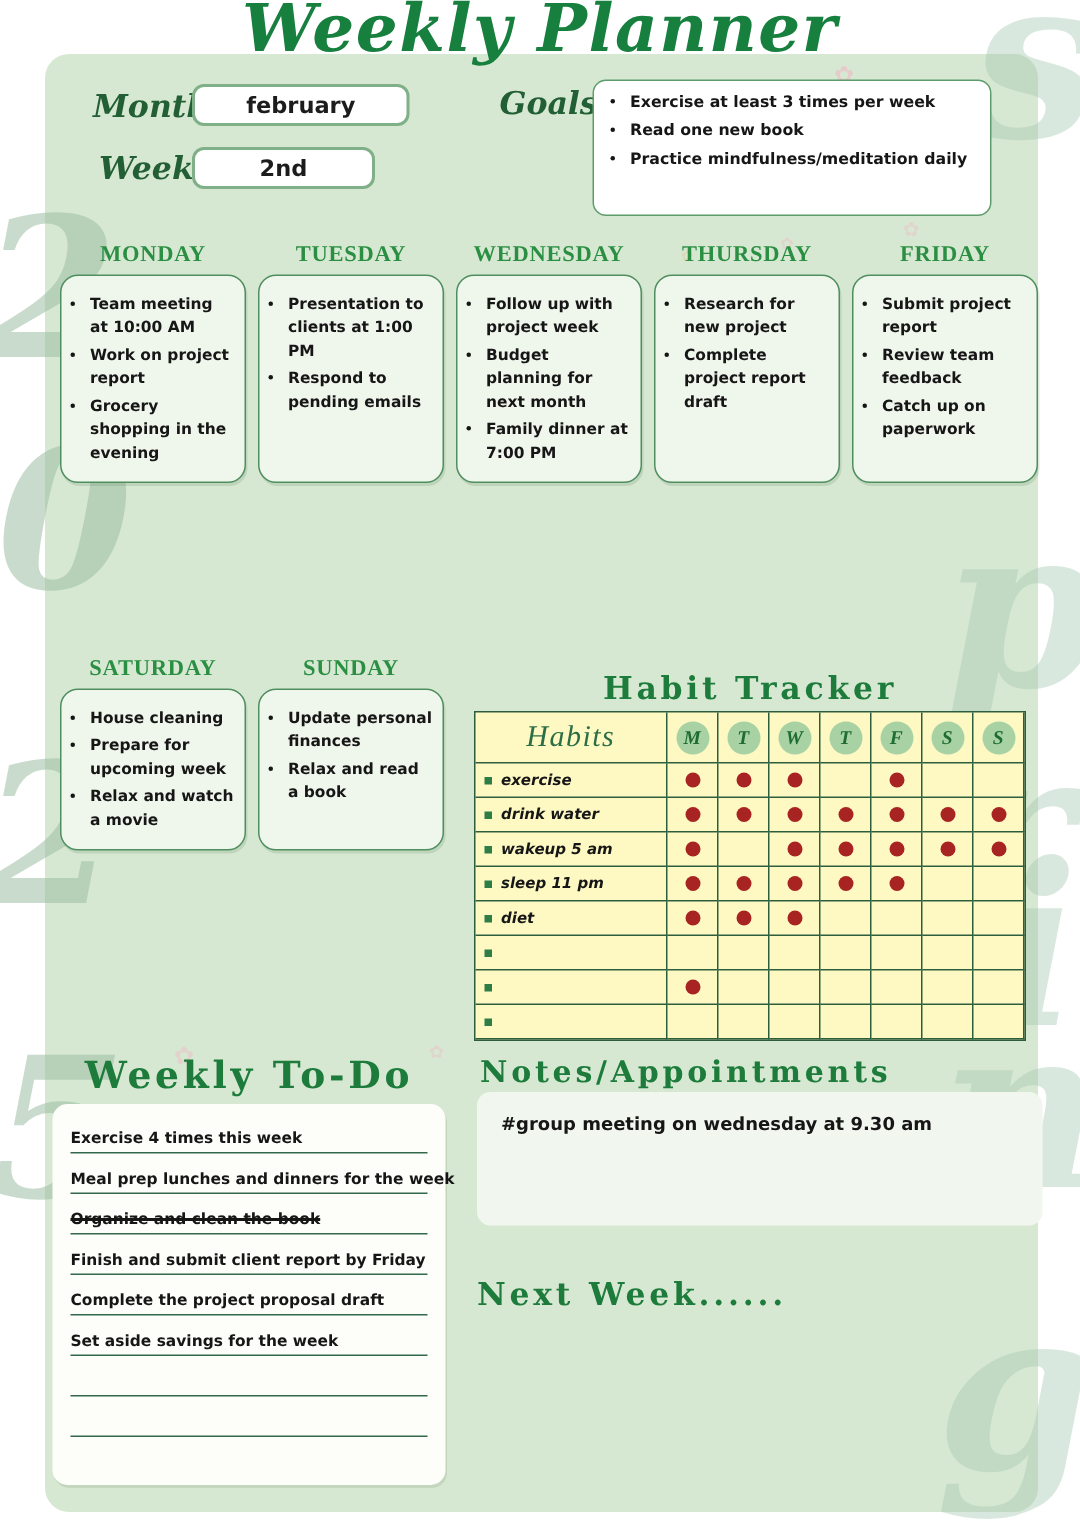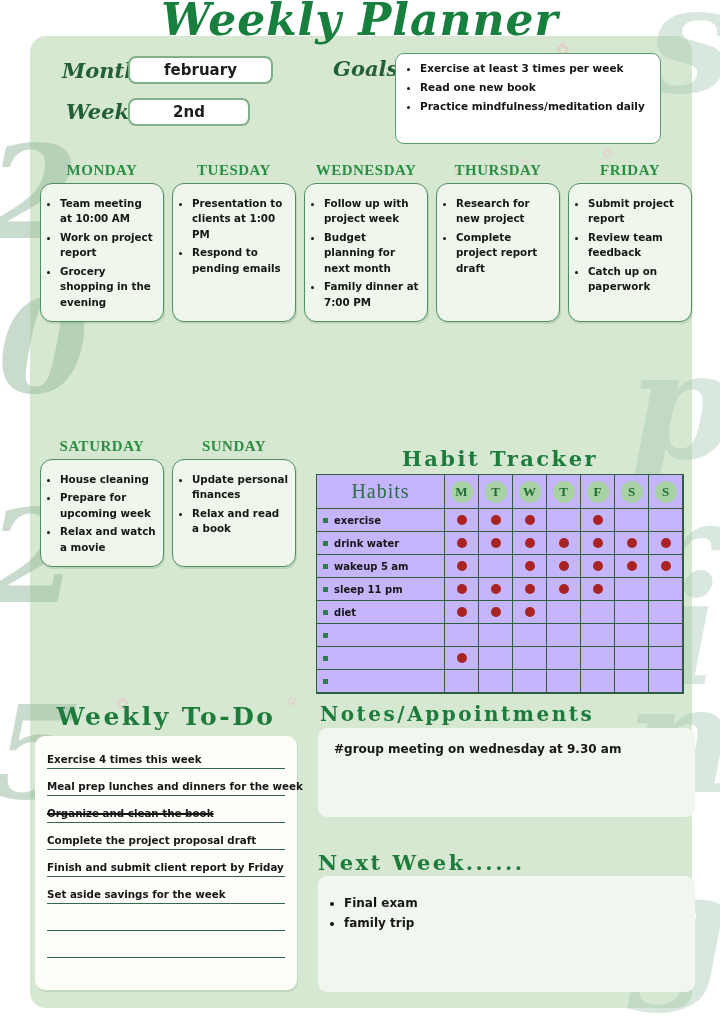--- a/index.html
+++ b/index.html
@@ -65,21 +65,21 @@
   .row1 .day-card { height:252px; }
   .row2 .day-card { height:238px; }
   
   .section-title {
     position:absolute; z-index:4; font-family:"DejaVu Serif", serif; font-weight:bold;
     color:#1d7c3b; letter-spacing:2.5px;
   }
   .habit-table {
     position:absolute; z-index:4; display:grid;
     grid-template-columns:128px repeat(7, 1fr);
-    background:#c4b5fd; border:1.6px solid #2c5e3e; width:368px;
+    background:#fef9c3; border:1.6px solid #2c5e3e; width:368px;font-style:italic;
   }
   .cell { border-right:1.1px solid #2c5e3e; border-bottom:1.1px solid #2c5e3e;
           display:flex; align-items:center; justify-content:center; }
   .head-label { height:34px; font-family:"Liberation Serif", serif; font-size:20px;
           color:#2c6e46; letter-spacing:1px; }
   .head-day { height:34px; }
   .day-circle {
     width:22px; height:22px; border-radius:50%; background:#a8d2a3; color:#1e6b33;
     font-family:"Liberation Serif", serif; font-weight:bold; font-size:13px;
     line-height:22px; text-align:center;
@@ -386,49 +386,43 @@
         <div class="todo-line">
           <span class="todo-text">Exercise 4 times this week</span>
         </div>
         <div class="todo-line">
           <span class="todo-text">Meal prep lunches and dinners for the week</span>
         </div>
         <div class="todo-line">
           <span class="todo-text struck">Organize and clean the book</span>
         </div>
         <div class="todo-line">
+          <span class="todo-text">Finish and submit client report by Friday</span>
+        </div>
+        <div class="todo-line">
           <span class="todo-text">Complete the project proposal draft</span>
-        </div>
-        <div class="todo-line">
-          <span class="todo-text">Finish and submit client report by Friday</span>
         </div>
         <div class="todo-line">
           <span class="todo-text">Set aside savings for the week</span>
         </div>
         <div class="todo-line">
           <span class="todo-text"></span>
         </div>
         <div class="todo-line">
           <span class="todo-text"></span>
         </div>
       </div>
   </div>
 
   <div class="section-title" style="left:320px;top:702px;font-size:20px;">Notes/Appointments</div>
   <div class="notes-card" style="left:318px;top:728px;width:377px;height:89px;">
     <div class="notes-text">#group meeting on wednesday at 9.30 am</div>
   </div>
 
   <div class="section-title" style="left:318px;top:850px;width:374px;text-align:left;font-size:21px;">Next Week......</div>
-  <div class="nextweek-card" style="left:318px;top:876px;width:377px;height:116px;">
-    <ul>
-        <li>Final exam</li>
-        <li>family trip</li>
-      </ul>
-  </div>
 
 <span class="numeral" style="left: -12px; top: 128px;">2</span>
     <span class="numeral" style="left: -2px; top: 282px;">0</span>
     <span class="numeral" style="left: -12px; top: 492px;">2</span>
     <span class="numeral" style="left: -6px; top: 688px;">5</span>
     <span class="rletter" style="left: 648px; top: -36px;">s</span>
     <span class="rletter" style="left: 628px; top: 330px;">p</span>
     <span class="rletter" style="left: 636px; top: 478px;">r</span>
     <span class="rletter" style="left: 662px; top: 556px;">i</span>
     <span class="rletter" style="left: 626px; top: 664px;">n</span>

